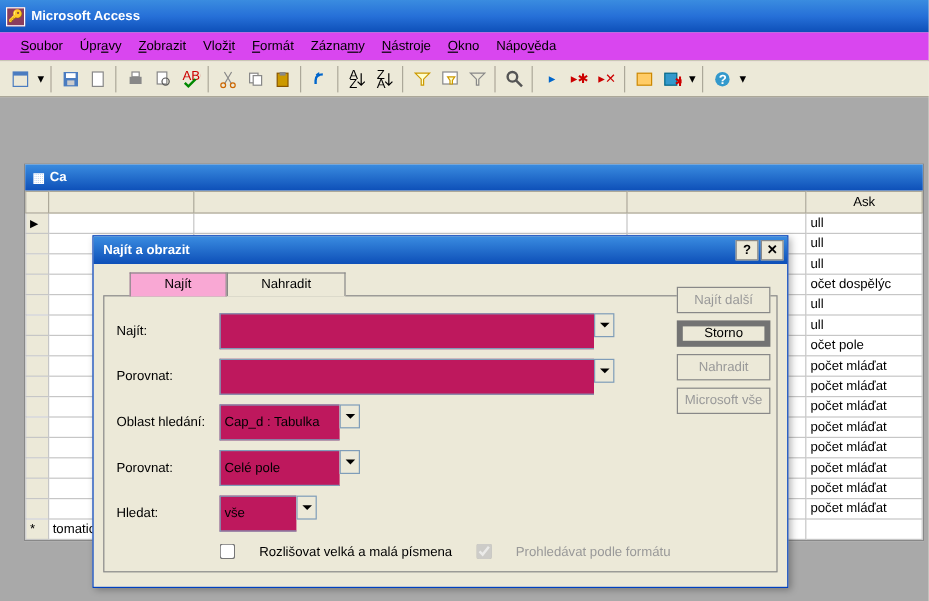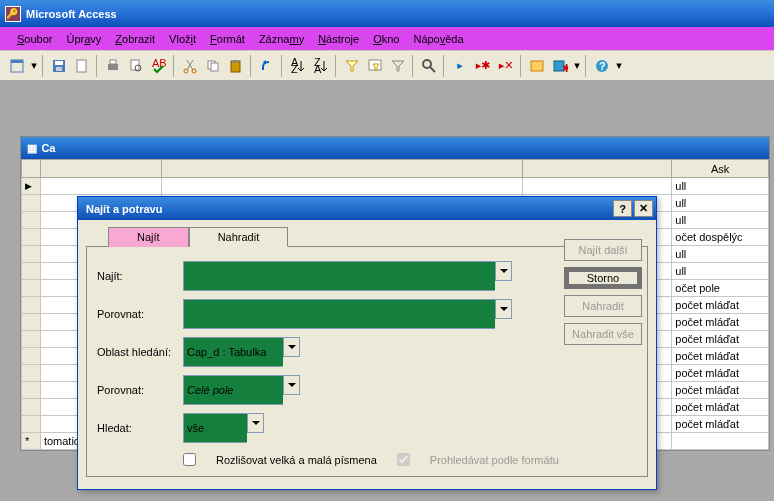--- a/index.html
+++ b/index.html
@@ -29,21 +29,21 @@
 .dlg-title{flex:1}
 .dlg-btn{width:19px;height:17px;background:#ece9d8;border:1px solid #888;margin-left:2px;display:flex;align-items:center;justify-content:center;font-weight:bold;color:#000;font-family:Arial}
 .dlg-body{padding:6px 8px 12px 8px}
 .tabs{display:flex;margin-left:22px}
 .tab{padding:3px 28px;background:#ece9d8;border:1px solid #888;border-bottom:none;position:relative;top:1px;cursor:default}
 .tab.active{background:#ece9d8;border-bottom:1px solid #ece9d8;z-index:2}
 .tab:not(.active){background:#f9a8d4}
 .tab-panel{border:1px solid #888;padding:14px 10px 10px 10px;background:#ece9d8}
 .form-row{display:flex;align-items:center;margin-bottom:8px}
 .form-label{width:86px}
-.form-input{border:1px solid #7f9db9;background:#15803d;height:20px;padding:14px 3px}
+.form-input{border:1px solid #7f9db9;background:#be185d;height:20px;padding:14px 3px}
 .combo{display:flex}
 .combo input{border-right:none}
 .combo-btn{width:17px;height:20px;background:#ece9d8;border:1px solid #7f9db9;display:flex;align-items:center;justify-content:center}
 .combo-btn::after{content:"";border-left:4px solid transparent;border-right:4px solid transparent;border-top:4px solid #000}
 .btns{position:absolute;right:14px;top:42px;display:flex;flex-direction:column;gap:6px}
 .action-btn{width:78px;height:22px;background:#ece9d8;border:1px solid #888;cursor:default}
 .action-btn:disabled{color:#999}
 .chk-row{display:flex;gap:20px;margin-top:10px;margin-left:86px}
 .chk{display:flex;align-items:center;gap:20px}
 .chk input{width:13px;height:13px}
@@ -331,21 +331,21 @@
             <td></td>
             <td></td>
             <td></td>
           </tr>
         </tbody>
     </table>
   </div>
 
   <div class="dialog">
     <div class="dlg-titlebar">
-      <span class="dlg-title">Najít a potravu</span>
+      <span class="dlg-title">Najít a obrazit</span>
       <div class="dlg-btn">
           <b>?</b>
         </div>
       <div class="dlg-btn">✕</div>
     </div>
     <div class="dlg-body">
       <div class="tabs">
         <div class="tab">Najít</div>
         <div class="tab active">Nahradit</div>
       </div>
@@ -367,21 +367,21 @@
         <div class="form-row">
           <div class="form-label">Oblast hledání:</div>
           <div class="combo">
               <input class="form-input" style="width: 100px;" value="Cap_d : Tabulka">
               <div class="combo-btn"></div>
             </div>
         </div>
         <div class="form-row">
           <div class="form-label">Porovnat:</div>
           <div class="combo">
-              <input class="form-input" style="width: 100px; font-style: italic;" value="Celé pole">
+              <input class="form-input" style="width: 100px;" value="Celé pole">
               <div class="combo-btn"></div>
             </div>
         </div>
         <div class="form-row">
           <div class="form-label">Hledat:</div>
           <div class="combo">
               <input class="form-input" style="width: 64px;" value="vše">
               <div class="combo-btn"></div>
             </div>
         </div>
@@ -393,17 +393,17 @@
           <label class="chk dis">
               <input type="checkbox" checked="" disabled="" style="">
               <span>Prohledávat podle formátu</span>
             </label>
         </div>
       </div>
       <div class="btns">
         <button class="action-btn" disabled="">Najít další</button>
         <button class="action-btn" style="border:5px solid #737373">Storno</button>
         <button class="action-btn" disabled="">Nahradit</button>
-        <button class="action-btn" disabled="">Nahradit vše</button>
+        <button class="action-btn" disabled="">Microsoft vše</button>
       </div>
     </div>
   </div>
 </div>
 
 </body></html>

